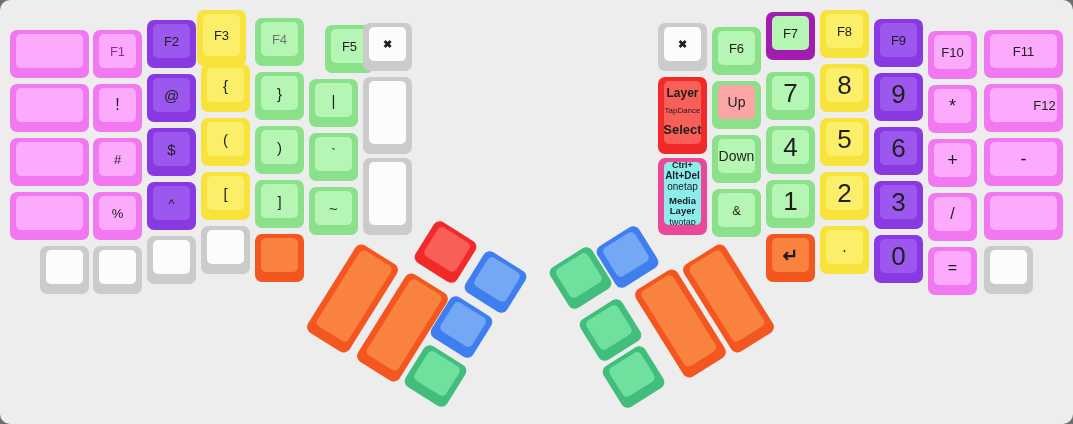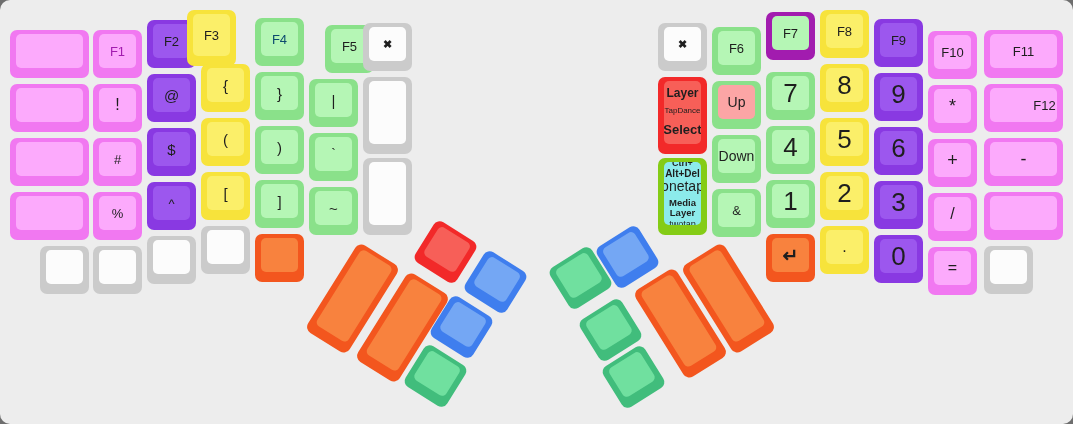--- a/index.html
+++ b/index.html
@@ -97,21 +97,21 @@
         </div>
       </div>
       <div class="key" style="left: 147px; top: 182px; width: 49px; height: 48px; background: rgb(137, 57, 226);">
         <div class="cap" style="background: rgb(156, 87, 238); color: rgb(30, 30, 30);">
           <span class="legend" style="font-size: 13px;">^</span>
         </div>
       </div>
       <div class="key" style="left: 147px; top: 236px; width: 49px; height: 48px; background: rgb(203, 203, 203);">
         <div class="cap" style="background: rgb(252, 252, 252); color: rgb(30, 30, 30);"></div>
       </div>
-      <div class="key" style="left: 187px; top: 10px; width: 49px; height: 56px; background: rgb(247, 227, 59);">
+      <div class="key" style="left: 197px; top: 10px; width: 49px; height: 56px; background: rgb(247, 227, 59);">
         <div class="cap" style="background: rgb(251, 239, 105); color: rgb(30, 30, 30);">
           <span class="legend" style="font-size: 13px;">F3</span>
         </div>
       </div>
       <div class="key" style="left: 201px; top: 64px; width: 49px; height: 48px; background: rgb(247, 227, 59);">
         <div class="cap" style="background: rgb(251, 239, 105); color: rgb(30, 30, 30);">
           <span class="legend" style="font-size: 15px;">{</span>
         </div>
       </div>
       <div class="key" style="left: 201px; top: 118px; width: 49px; height: 48px; background: rgb(247, 227, 59);">
@@ -121,21 +121,21 @@
       </div>
       <div class="key" style="left: 201px; top: 172px; width: 49px; height: 48px; background: rgb(247, 227, 59);">
         <div class="cap" style="background: rgb(251, 239, 105); color: rgb(30, 30, 30);">
           <span class="legend" style="font-size: 15px;">[</span>
         </div>
       </div>
       <div class="key" style="left: 201px; top: 226px; width: 49px; height: 48px; background: rgb(203, 203, 203);">
         <div class="cap" style="background: rgb(252, 252, 252); color: rgb(30, 30, 30);"></div>
       </div>
       <div class="key" style="left: 255px; top: 18px; width: 49px; height: 48px; background: rgb(138, 225, 138);">
-        <div class="cap" style="background: rgb(181, 246, 181); color: #0c4a6e;">
+        <div class="cap" style="background: rgb(181, 246, 181); color: #737373;">
           <span class="legend" style="font-size: 13px;">F4</span>
         </div>
       </div>
       <div class="key" style="left: 255px; top: 72px; width: 49px; height: 48px; background: rgb(138, 225, 138);">
         <div class="cap" style="background: rgb(181, 246, 181); color: rgb(30, 30, 30);">
           <span class="legend" style="font-size: 15px;">}</span>
         </div>
       </div>
       <div class="key" style="left: 255px; top: 126px; width: 49px; height: 48px; background: rgb(138, 225, 138);">
         <div class="cap" style="background: rgb(181, 246, 181); color: rgb(30, 30, 30);">
@@ -222,25 +222,25 @@
           <span class="legend" style="font-size: 11px; font-weight: bold;">✖</span>
         </div>
       </div>
       <div class="key" style="left: 658px; top: 77px; width: 49px; height: 77px; background: rgb(242, 41, 41);">
         <div class="cap spread" style="background: rgb(247, 95, 88); color: rgb(30, 30, 30);">
           <div class="line" style="font-size: 12px; font-weight: bold;">Layer</div>
           <div class="line" style="font-size: 8px;">TapDance</div>
           <div class="line" style="font-size: 13px; font-weight: bold;">Select</div>
         </div>
       </div>
-      <div class="key" style="left: 658px; top: 158px; width: 49px; height: 77px; background: #84cc16;">
+      <div class="key" style="left: 658px; top: 158px; width: 49px; height: 77px; background: #ec4899;">
         <div class="cap" style="background: rgb(140, 235, 235); color: rgb(30, 30, 30);">
           <div class="line" style="font-size: 9px; font-weight: bold;">Ctrl+</div>
           <div class="line" style="font-size: 10px; font-weight: bold;">Alt+Del</div>
-          <div class="line" style="font-size: 14px;">onetap</div>
+          <div class="line" style="font-size: 10px;">onetap</div>
           <div class="line" style="font-size: 9.5px; font-weight: bold; margin-top: 3px;">Media</div>
           <div class="line" style="font-size: 9.5px; font-weight: bold;">Layer</div>
           <div class="line" style="font-size: 9px;">twotap</div>
         </div>
       </div>
       <div class="key" style="left: 712px; top: 27px; width: 49px; height: 48px; background: rgb(138, 225, 138);">
         <div class="cap" style="background: rgb(181, 246, 181); color: rgb(30, 30, 30);">
           <span class="legend" style="font-size: 13px;">F6</span>
         </div>
       </div>

